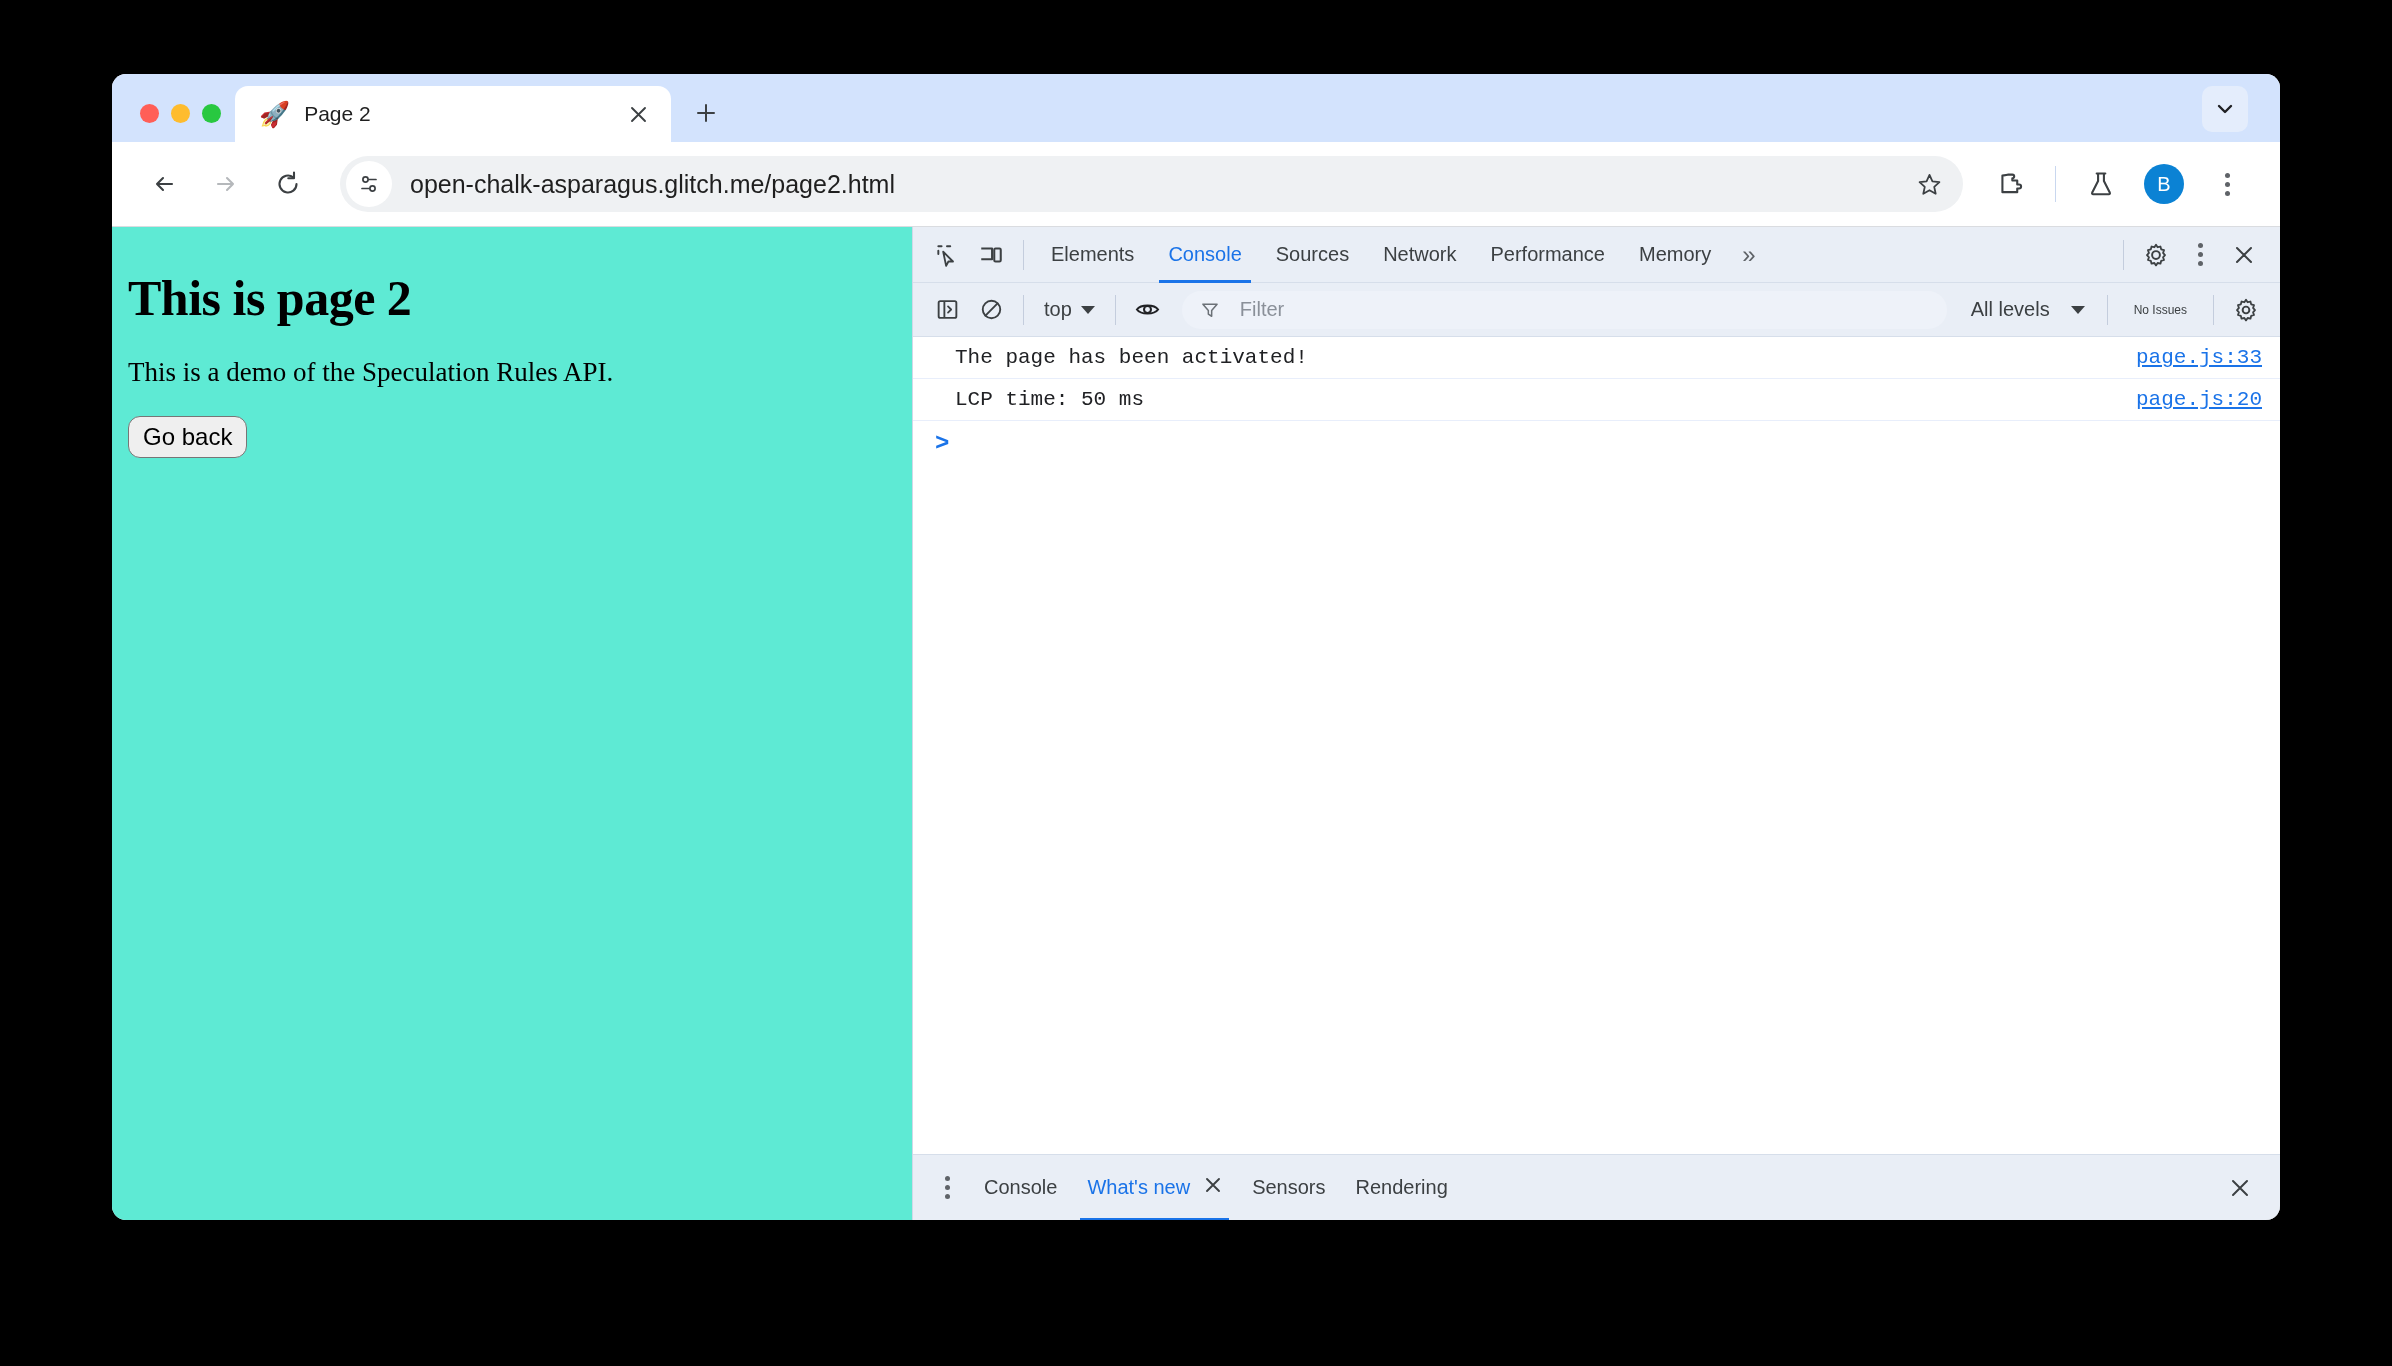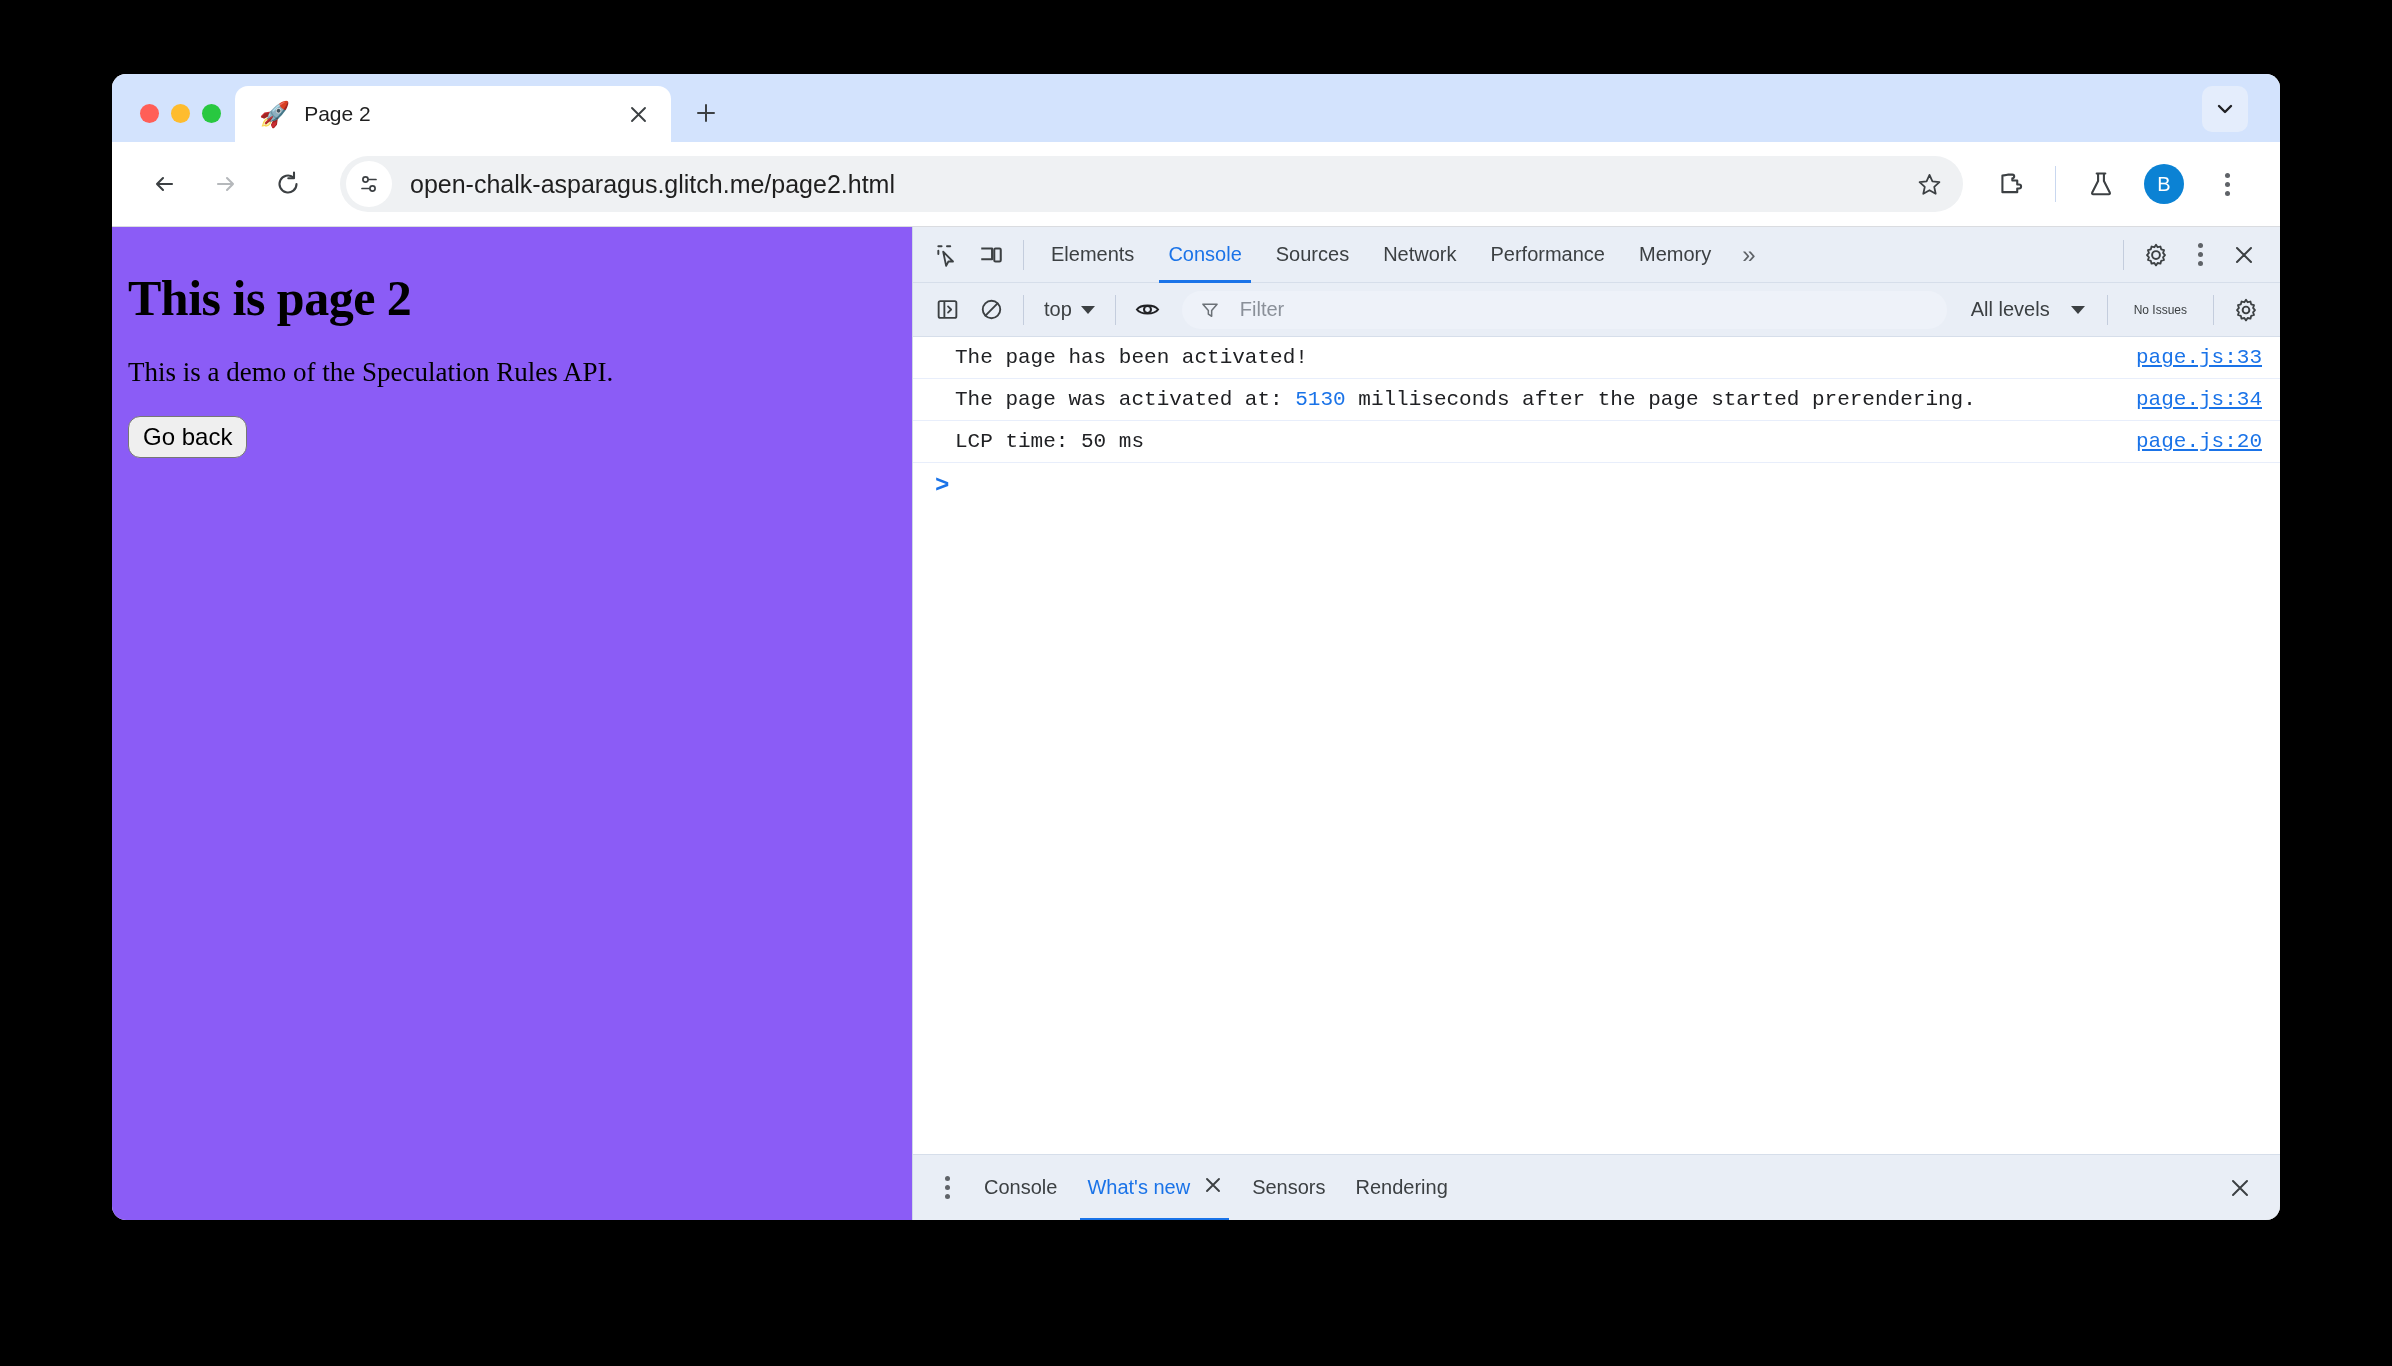--- a/index.html
+++ b/index.html
@@ -127,21 +127,21 @@
     display: flex; align-items: center; justify-content: center;
     margin: 0 10px; flex: 0 0 40px;
   }
 
   
   #window-body { flex: 1; display: flex; min-height: 0; border-top: 1px solid #dadce0; }
 
   
   #page-viewport {
     width: 800px; flex: 0 0 800px;
-    background: #8b5cf6;
+    background: #5eead4;
     padding: 22px 24px 12px 16px;
     overflow: hidden;
   }
   #page-heading {
     font-family: "Liberation Serif", serif;
     font-size: 50px; font-weight: bold; color: #000000;
     margin: 20px 0 30px 0;
     letter-spacing: -0.5px;
   }
   #page-paragraph {
@@ -499,24 +499,20 @@
         </div>
       </div>
 
       <div id="console-body">
 
         <div class="console-row">
           <span class="console-text"><span>The page has been activated!</span></span>
           <span class="console-source">page.js:33</span>
         </div>
 
-        <div class="console-row">
-          <span class="console-text"><span>The page was activated at: </span><span class="console-num">5130</span><span>  milliseconds after the page started prerendering.</span></span>
-          <span class="console-source">page.js:34</span>
-        </div>
 
         <div class="console-row">
           <span class="console-text"><span>LCP time: 50 ms</span></span>
           <span class="console-source">page.js:20</span>
         </div>
 
         <div id="console-prompt">
           <span>&gt;</span>
         </div>
       </div>

